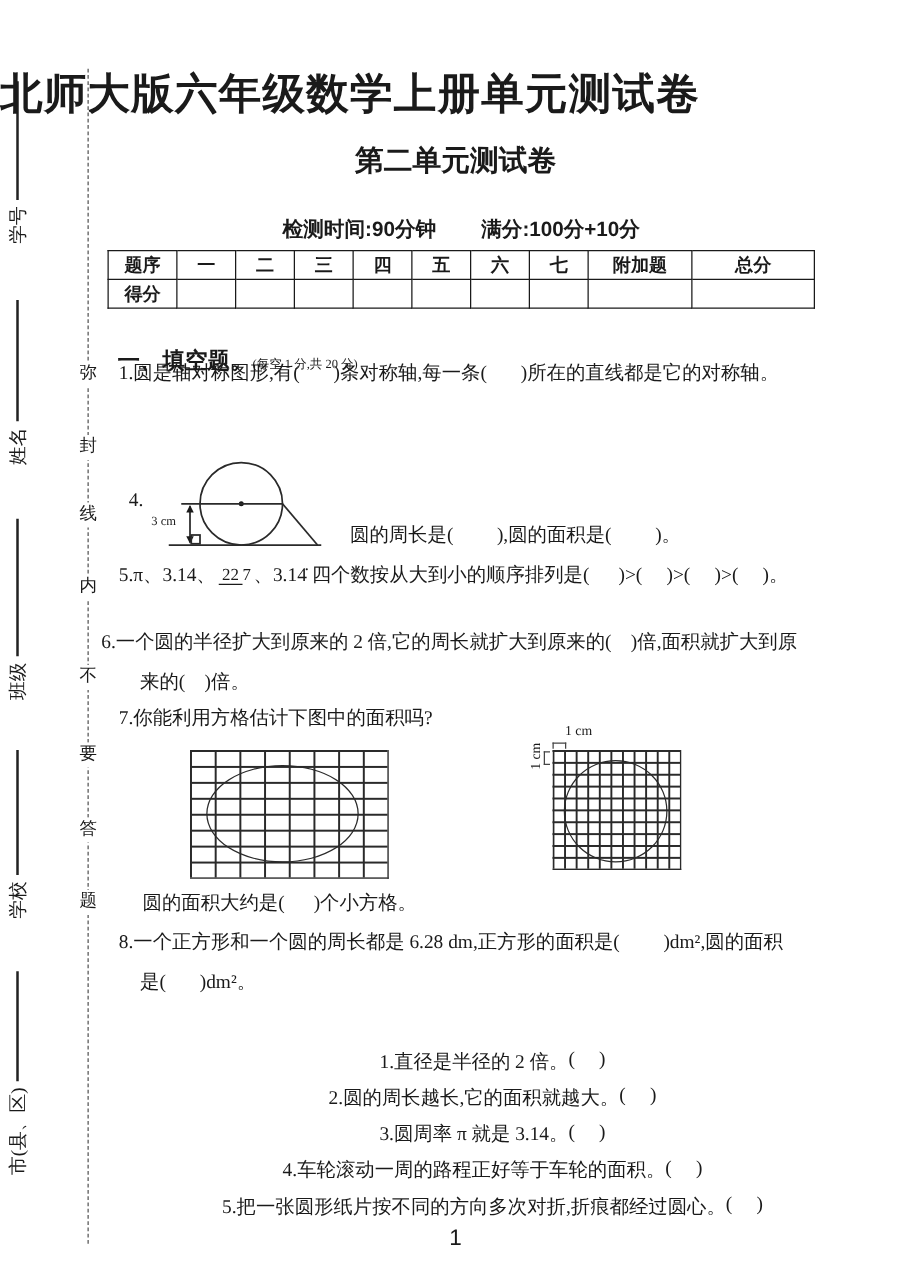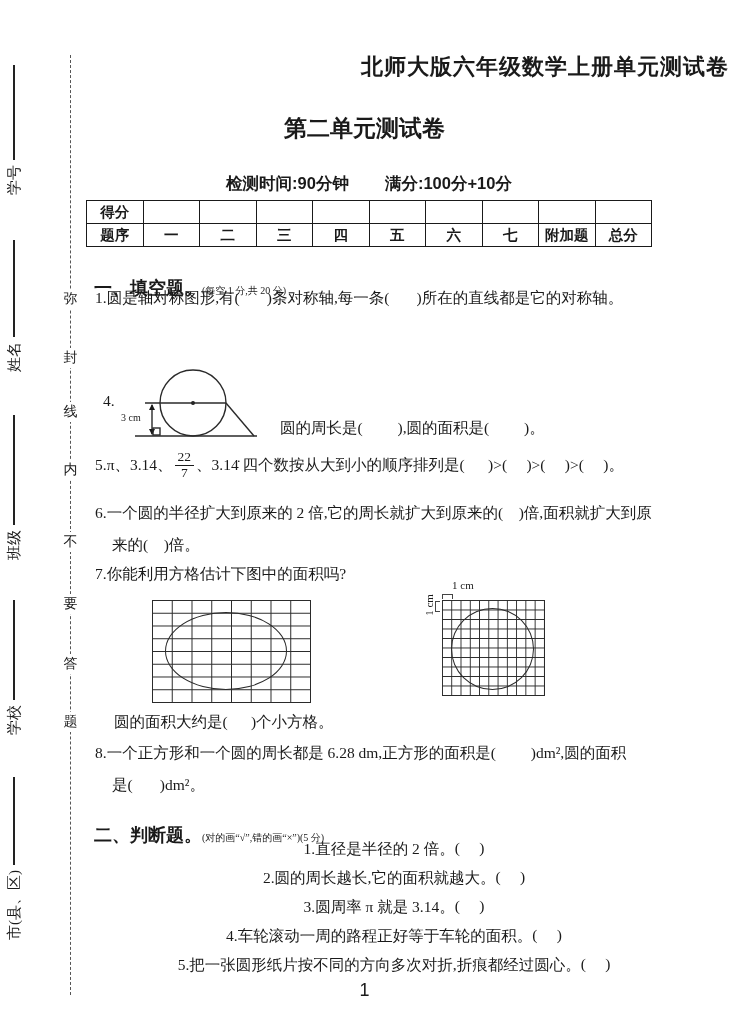--- a/index.html
+++ b/index.html
@@ -17,42 +17,42 @@
     border-left:1.5px dashed #555;}
   .seal-char{position:absolute; left:62px; width:17px; text-align:center;
     font-size:14px; background:#fff; padding:3px 0; line-height:1;}
   .side-unit{position:absolute; left:28px; height:28px;
     transform:rotate(-90deg); transform-origin:left bottom;
     display:flex; align-items:center;}
   .side-unit .lbl{font-size:15px; white-space:pre;}
   .side-unit .blank{flex:1; height:1.5px; background:#222; margin-left:5px;}
 
   
-  .title{left:0; right:0; top:52px; text-align:right; font-size:22px; font-weight:bold; letter-spacing:1px;}
+  .title{left:0; right:0; top:52px; text-align:left; font-size:34px; font-weight:bold; letter-spacing:1px;}
   .subtitle{left:0; right:0; top:113px; text-align:center; font-size:23px; font-weight:bold;}
   .info{left:86px; width:566px; top:173px; text-align:center; font-size:16.5px; font-weight:bold;}
   .info span{margin:0 18px; white-space:pre;}
 
   
   table.score{position:absolute; left:86px; top:200px; width:566px;
     border-collapse:collapse; table-layout:fixed;
     font-family:"Liberation Sans","DejaVu Sans",sans-serif;}
   table.score td{border:1.5px solid #1a1a1a; height:22px; text-align:center;
     font-size:14.5px; font-weight:bold; padding:0; overflow:hidden;}
 
   
   .q{position:absolute; font-size:15.5px; white-space:pre;}
   .sec-head{position:absolute; font-size:16px; white-space:pre;}
   .sec-head b{font-family:Liberation Mono, monospace; font-size:18px;}
   .sec-head .note{font-size:10px;}
 
   
   .q5line{display:flex; align-items:center;}
   .q5line span{white-space:pre;}
-  .frac{display:inline-flex; flex-direction:column; align-items:center;
+  .frac{display:inline-flex; flex-direction:row; align-items:center;
     font-size:13.5px; line-height:1.1; margin:0 2px;}
   .frac .num{border-bottom:1.2px solid #1a1a1a; padding:0 3px;}
 
   
   .grid{position:absolute; border-right:1.2px solid #2a2a2a; border-bottom:1.2px solid #2a2a2a;
     background-image:
       linear-gradient(to right,#2a2a2a 1.2px,transparent 1.2px),
       linear-gradient(to bottom,#2a2a2a 1.2px,transparent 1.2px);}
   .grid .circ{position:absolute; border:1.4px solid #2a2a2a; border-radius:50%;}
   .unit-lbl{position:absolute; font-size:11px; white-space:pre;}
@@ -106,42 +106,42 @@
 
   <div class="abs title sans">北师大版六年级数学上册单元测试卷</div>
   <div class="abs subtitle sans">第二单元测试卷</div>
   <div class="abs info sans">
     <span>检测时间:90分钟</span><span>满分:100分+10分</span>
   </div>
 
   <table class="score">
     <tbody>
         <tr>
-      <td>得分</td>
-      <td></td>
-      <td></td>
-      <td></td>
-      <td></td>
-      <td></td>
-      <td></td>
-      <td></td>
-      <td></td>
-      <td></td>
-    </tr>
-    <tr>
       <td style="width:54px">题序</td>
       <td style="width:46px">一</td>
       <td style="width:46px">二</td>
       <td style="width:46px">三</td>
       <td style="width:46px">四</td>
       <td style="width:46px">五</td>
       <td style="width:46px">六</td>
       <td style="width:46px">七</td>
       <td style="width:82px">附加题</td>
       <td>总分</td>
+    </tr>
+    <tr>
+      <td>得分</td>
+      <td></td>
+      <td></td>
+      <td></td>
+      <td></td>
+      <td></td>
+      <td></td>
+      <td></td>
+      <td></td>
+      <td></td>
     </tr>
   </tbody>
     </table>
 
   <div class="sec-head" style="left:78px; top:258px">
     <b>一、填空题。</b><span class="note">(每空 1 分,共 20 分)</span>
   </div>
 
   <div class="q" style="left:95px; top:288px">1.圆是轴对称图形,有(       )条对称轴,每一条(       )所在的直线都是它的对称轴。</div>
 
@@ -162,43 +162,40 @@
 
   <div class="abs q5line" style="left:95px; top:450px; font-size:15.5px">
     <span>5.π、3.14、</span>
     <span class="frac">
       <span class="num">22</span>
       <span>7</span>
     </span>
     <span>、3.14̇ 四个数按从大到小的顺序排列是(      )&gt;(     )&gt;(     )&gt;(     )。</span>
   </div>
 
-  <div class="q" style="left:95px;  top:503px">6.一个圆的半径扩大到原来的 2 倍,它的周长就扩大到原来的(    )倍,面积就扩大到原</div>
+  <div class="q" style="left:81px;  top:503px">6.一个圆的半径扩大到原来的 2 倍,它的周长就扩大到原来的(    )倍,面积就扩大到原</div>
   <div class="q" style="left:112px; top:535px">来的(    )倍。</div>
   <div class="q" style="left:95px;  top:564px">7.你能利用方格估计下图中的面积吗?</div>
 
   <div class="grid" style="left:152px; top:600px; width:158px; height:102px; background-size:19.75px 12.75px">
     <div class="circ" style="left:13px; top:12px; width:120px; height:76px"></div>
   </div>
   <div class="grid" style="left:442px; top:600px; width:102px; height:95px; background-size:9.27px 9.5px">
     <div class="circ" style="left:9px; top:8px; width:81px; height:80px"></div>
   </div>
   <span class="unit-lbl" style="left:452px; top:579px">1 cm</span>
   <div class="bracket-h" style="left:442px; top:594px"></div>
   <span class="unit-lbl" style="left:414px; top:599px; width:30px; text-align:center; transform:rotate(-90deg)">1 cm</span>
   <div class="bracket-v" style="left:435px; top:601px"></div>
 
   <div class="q" style="left:114px; top:712px">圆的面积大约是(      )个小方格。</div>
 
   <div class="q" style="left:95px;  top:743px">8.一个正方形和一个圆的周长都是 6.28 dm,正方形的面积是(         )dm²,圆的面积</div>
   <div class="q" style="left:112px; top:775px">是(       )dm²。</div>
 
-  <div class="sec-head" style="left:78px; top:805px">
-    <b>二、判断题。</b><span class="note">(对的画“√”,错的画“×”)(5 分)</span>
-  </div>
 
   <div class="judge-row" style="top:839px">
     <span>1.直径是半径的 2 倍。</span>
     <span>(     )</span>
   </div>
   <div class="judge-row" style="top:868px">
     <span>2.圆的周长越长,它的面积就越大。</span>
     <span>(     )</span>
   </div>
   <div class="judge-row" style="top:897px">

